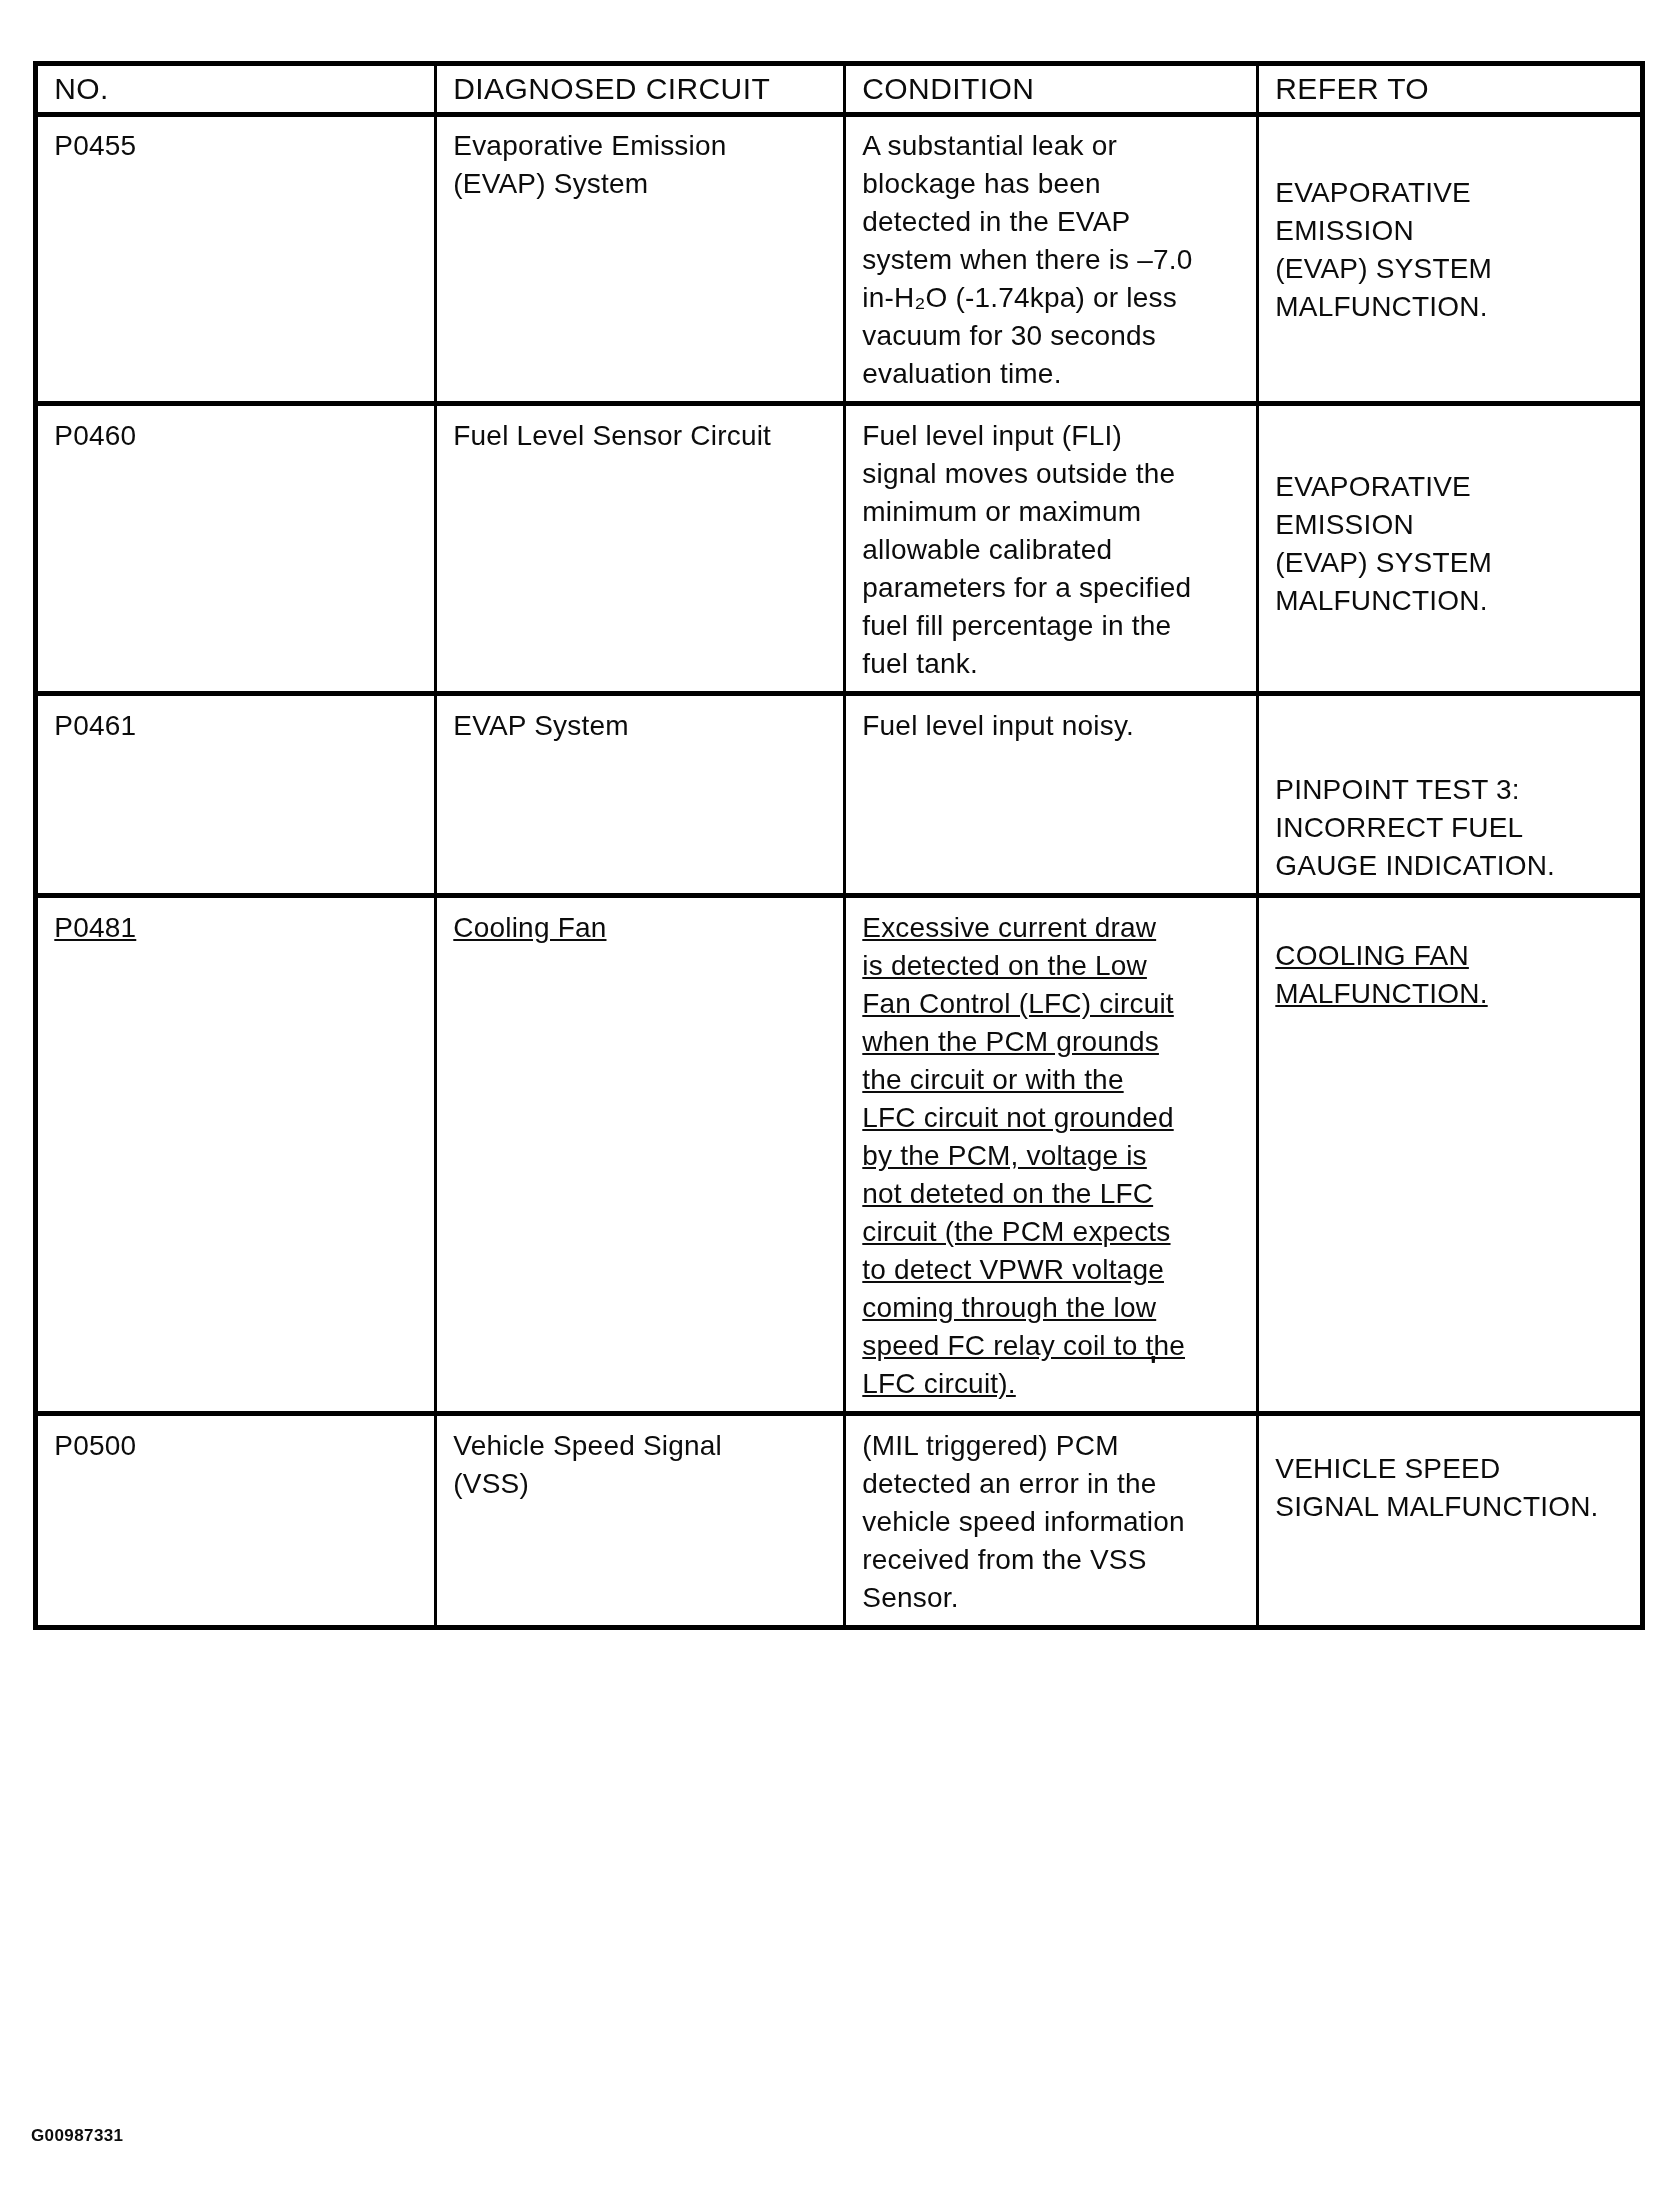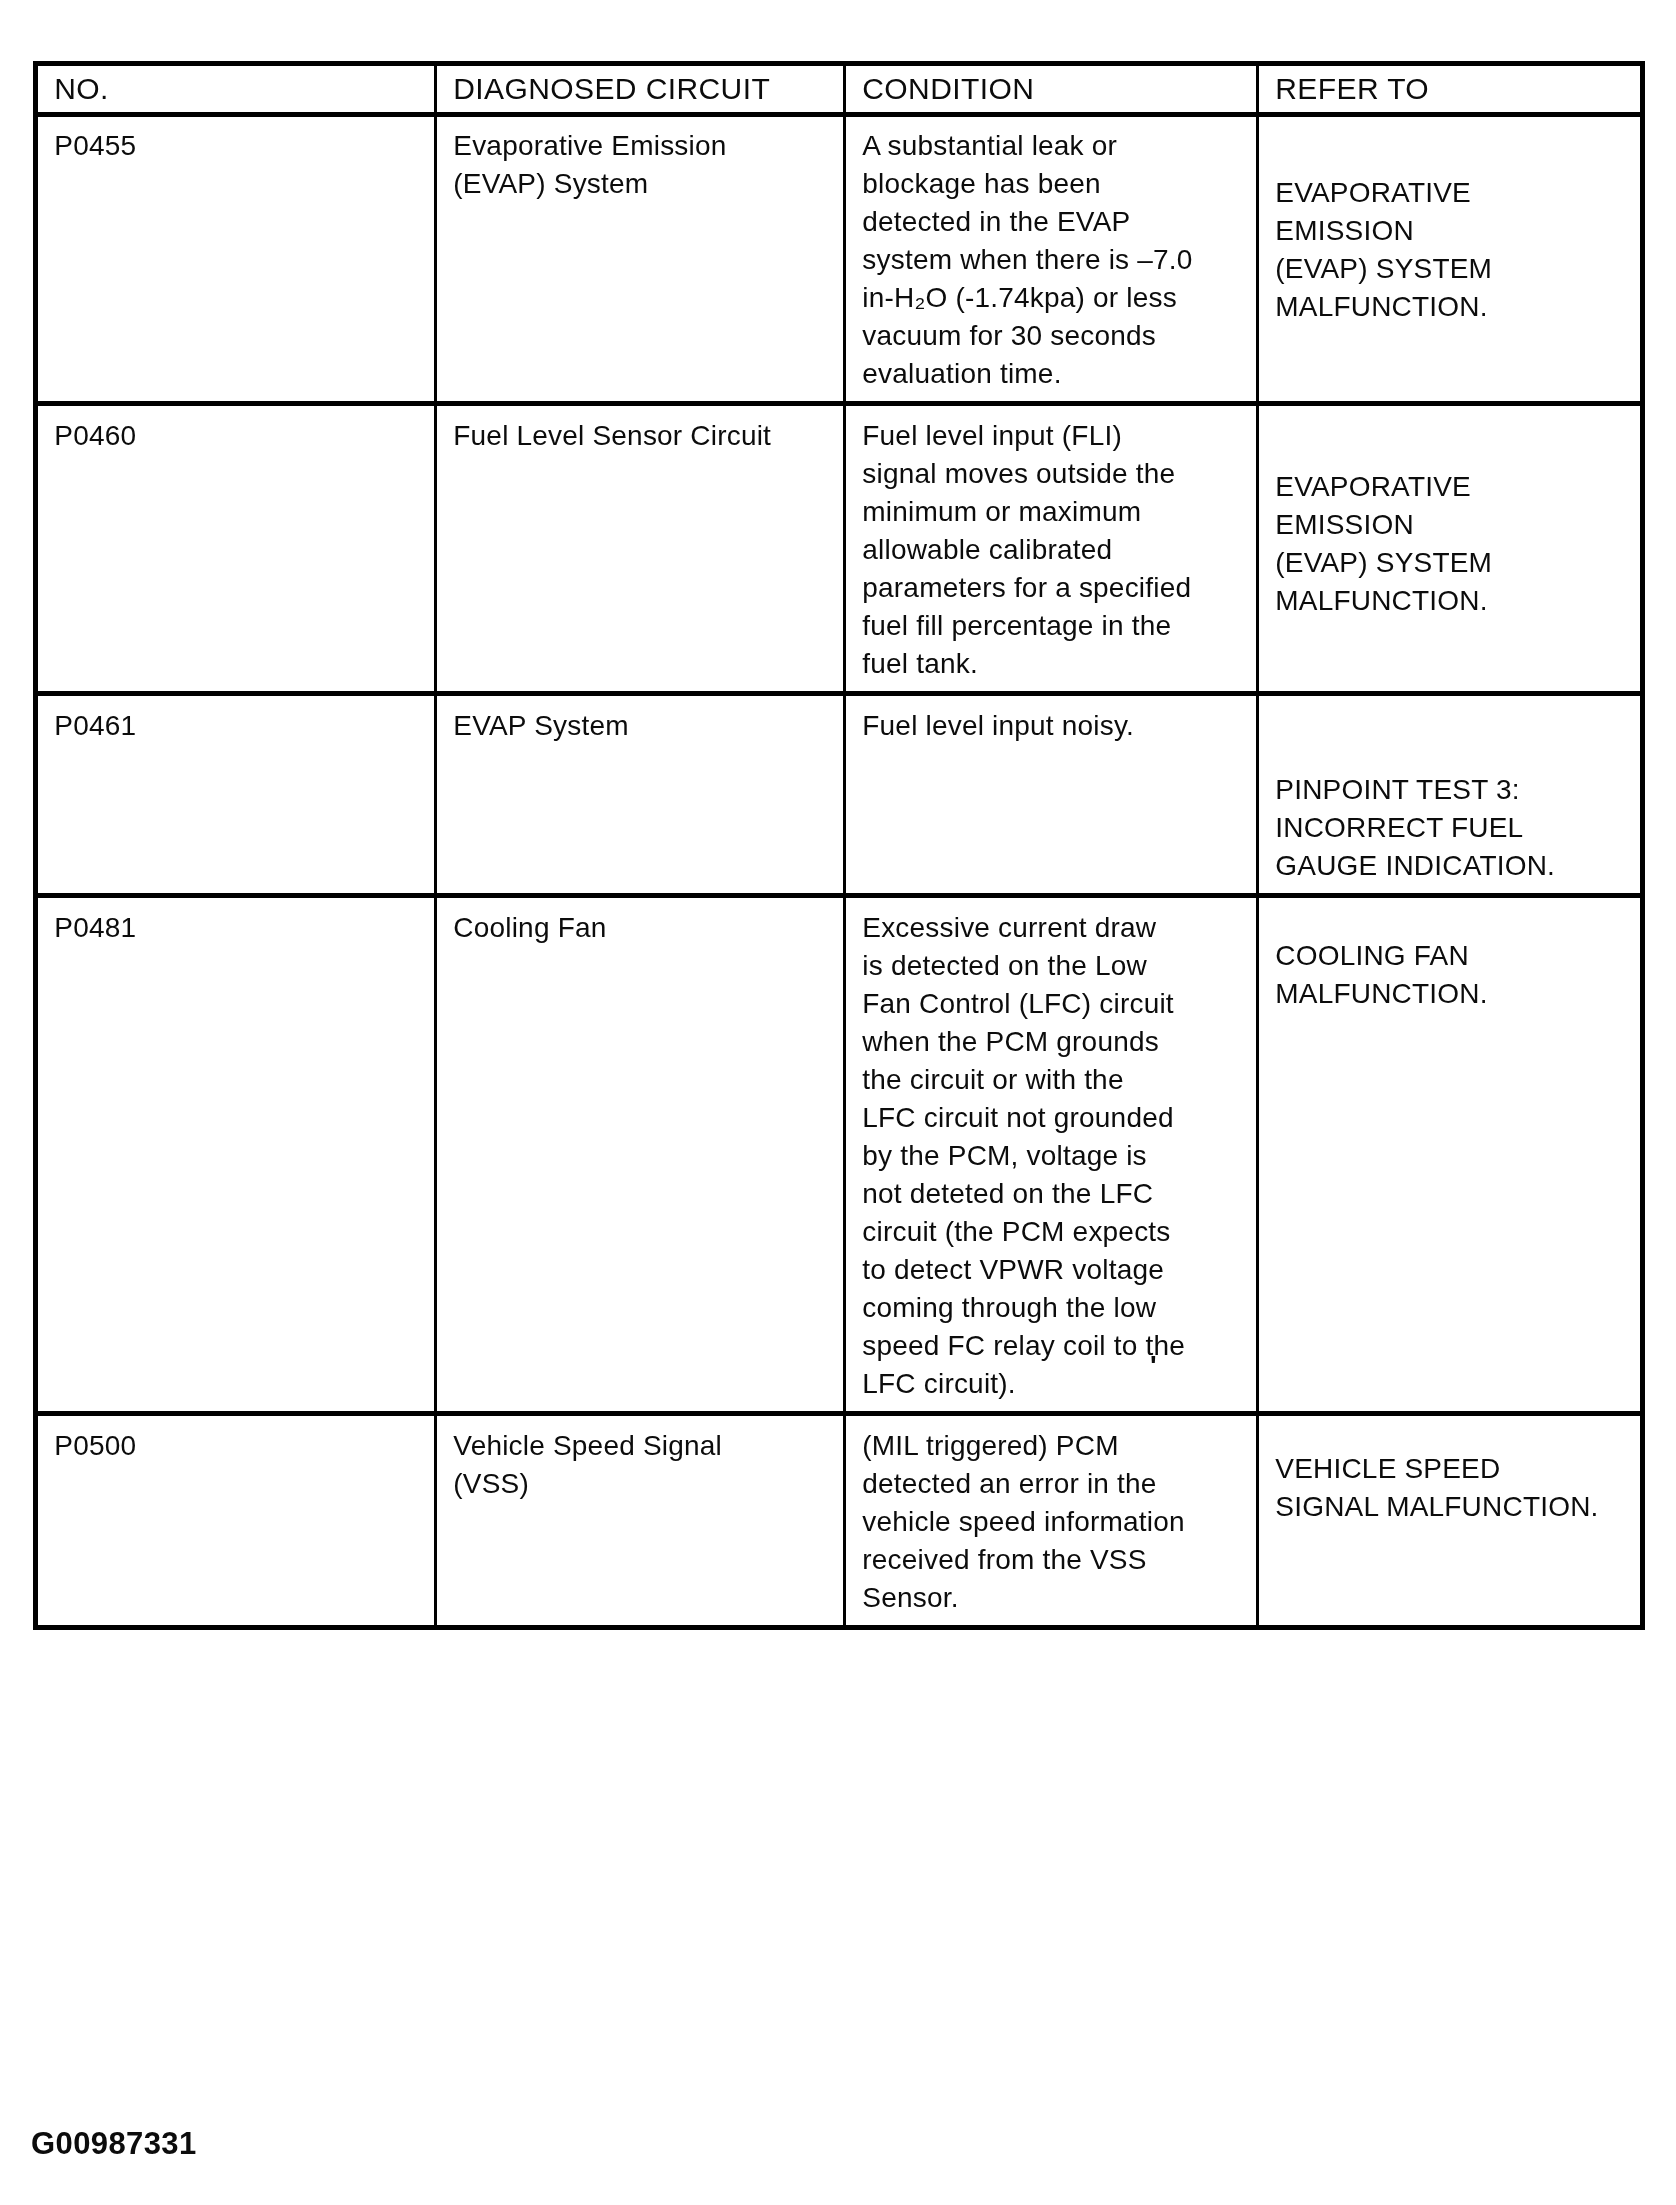--- a/index.html
+++ b/index.html
@@ -51,28 +51,28 @@
   }
   td.refer-cell {
     letter-spacing: 0.3px;
   }
   
   tr.r0 { height: 276px; }
   tr.r1 { height: 236px; }
   tr.r2 { height: 236px; }
   tr.r3 { height: 268px; }
   tr.r4 { height: 199px; }
-  tr.r5 { height: 512px; }
+  tr.r5 { height: 512px; text-decoration: underline; }
   tr.r6 { height: 185px; }
 
   .figure-code {
     position: absolute;
     left: 31px;
     top: 2126px;
-    font-size: 31px;
+    font-size: 17px;
     font-weight: 600;
     letter-spacing: 0.4px;
   }
   .artifact {
     position: absolute;
     left: 1150px;
     top: 1350px;
     font-size: 28px;
     font-weight: bold;
   }

